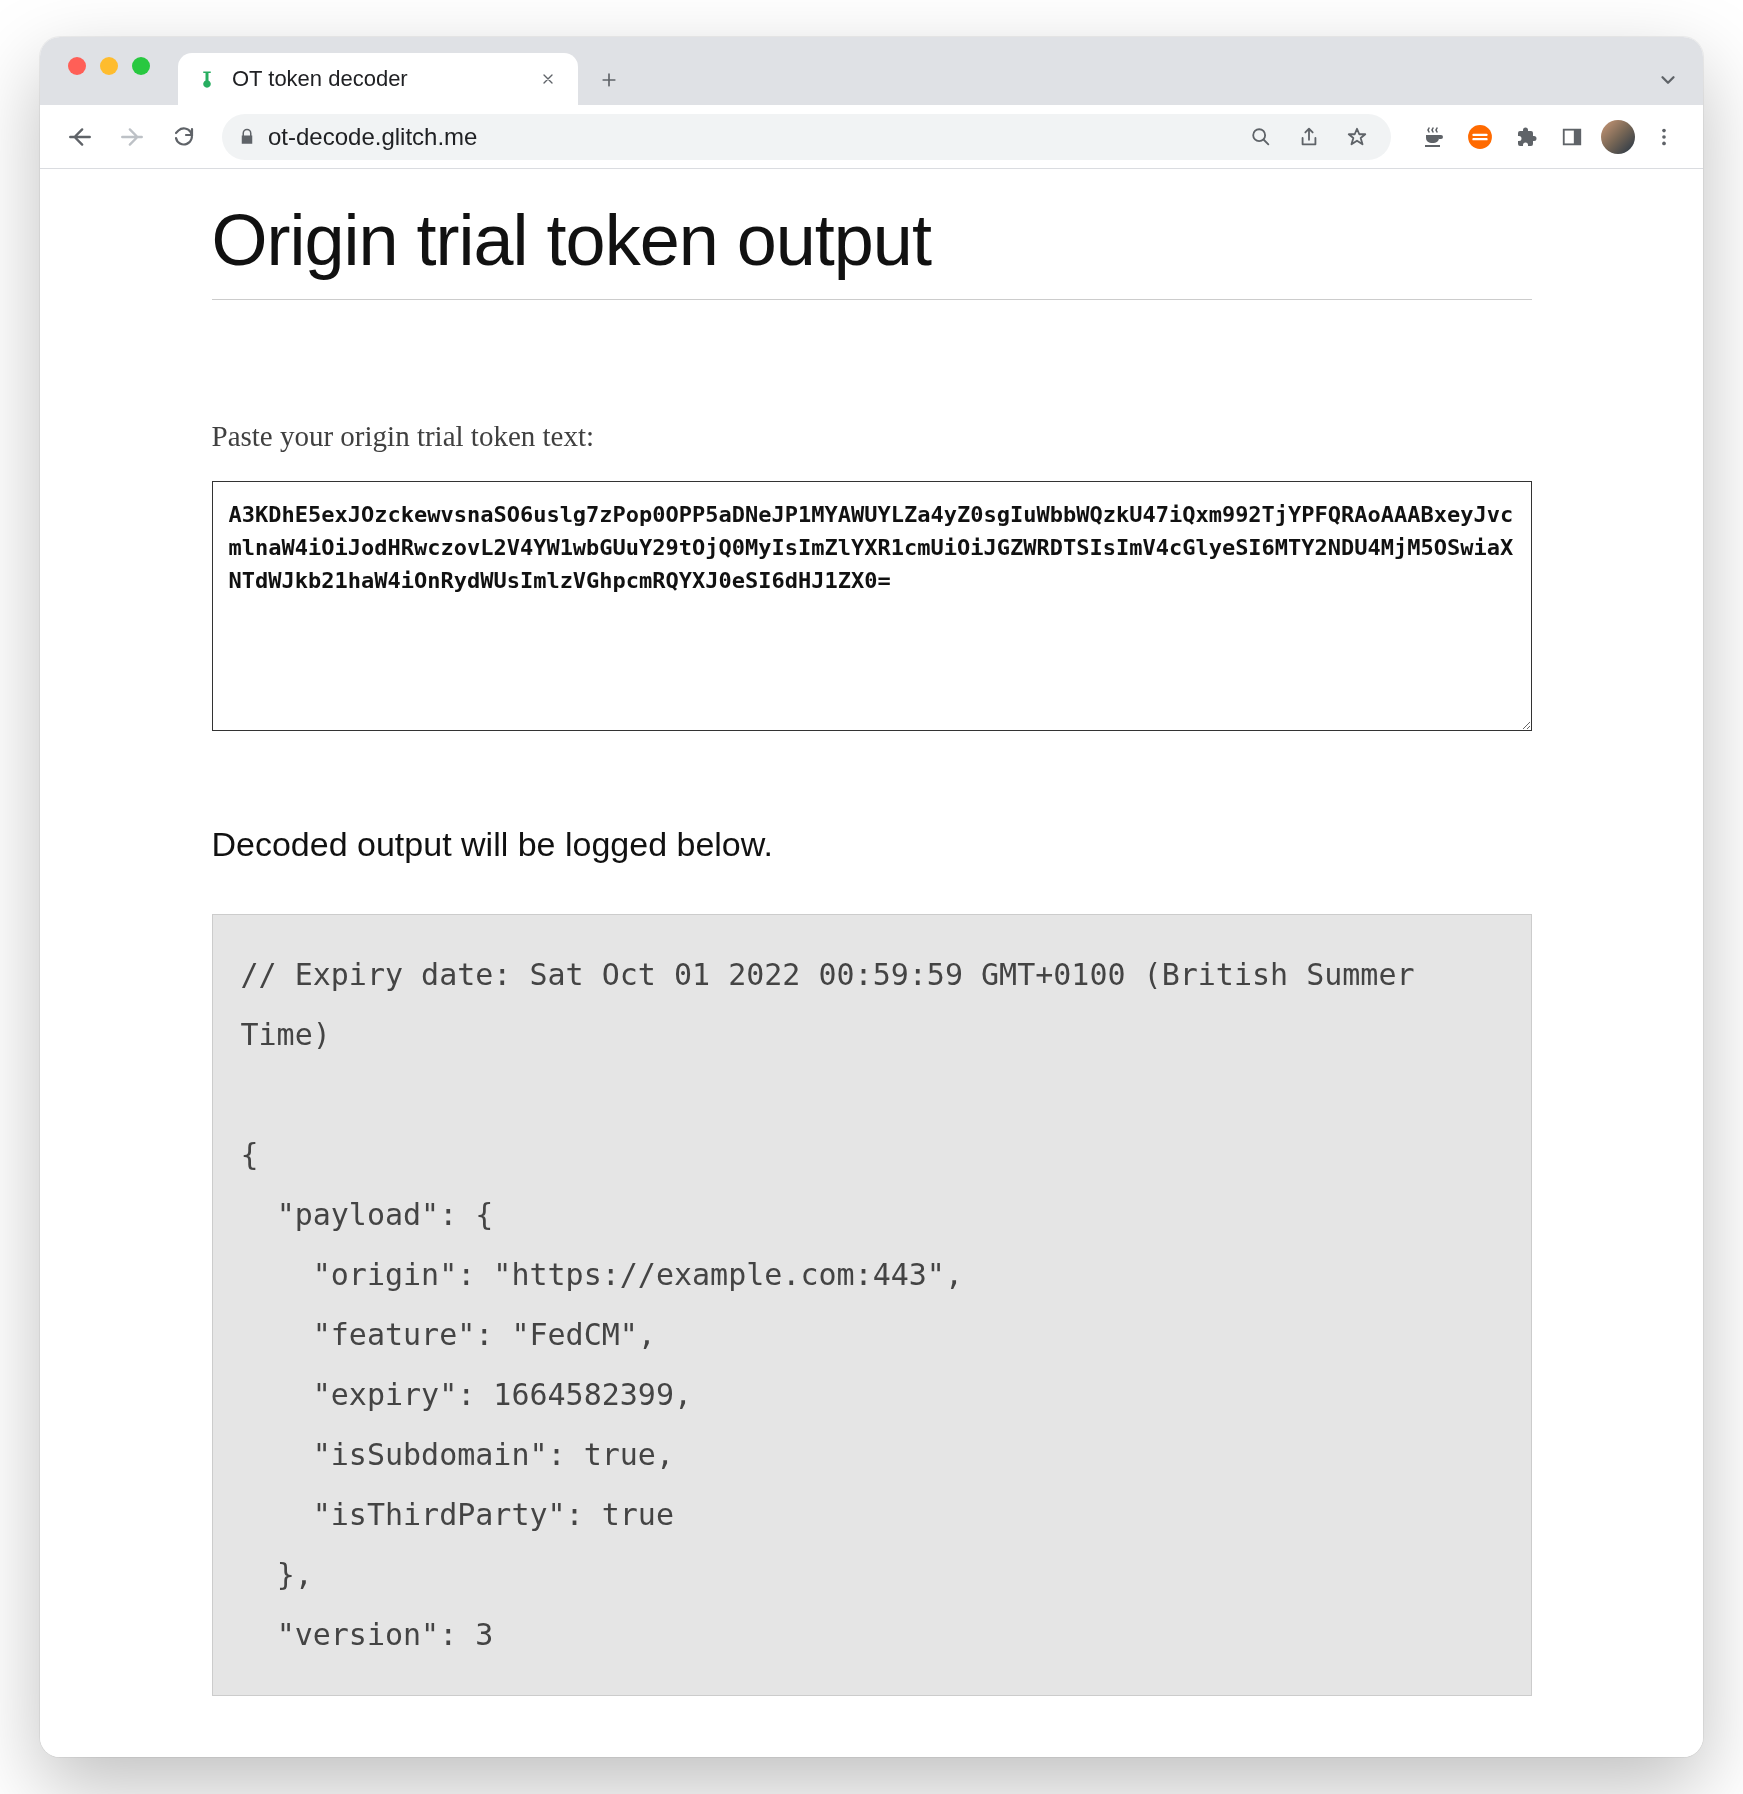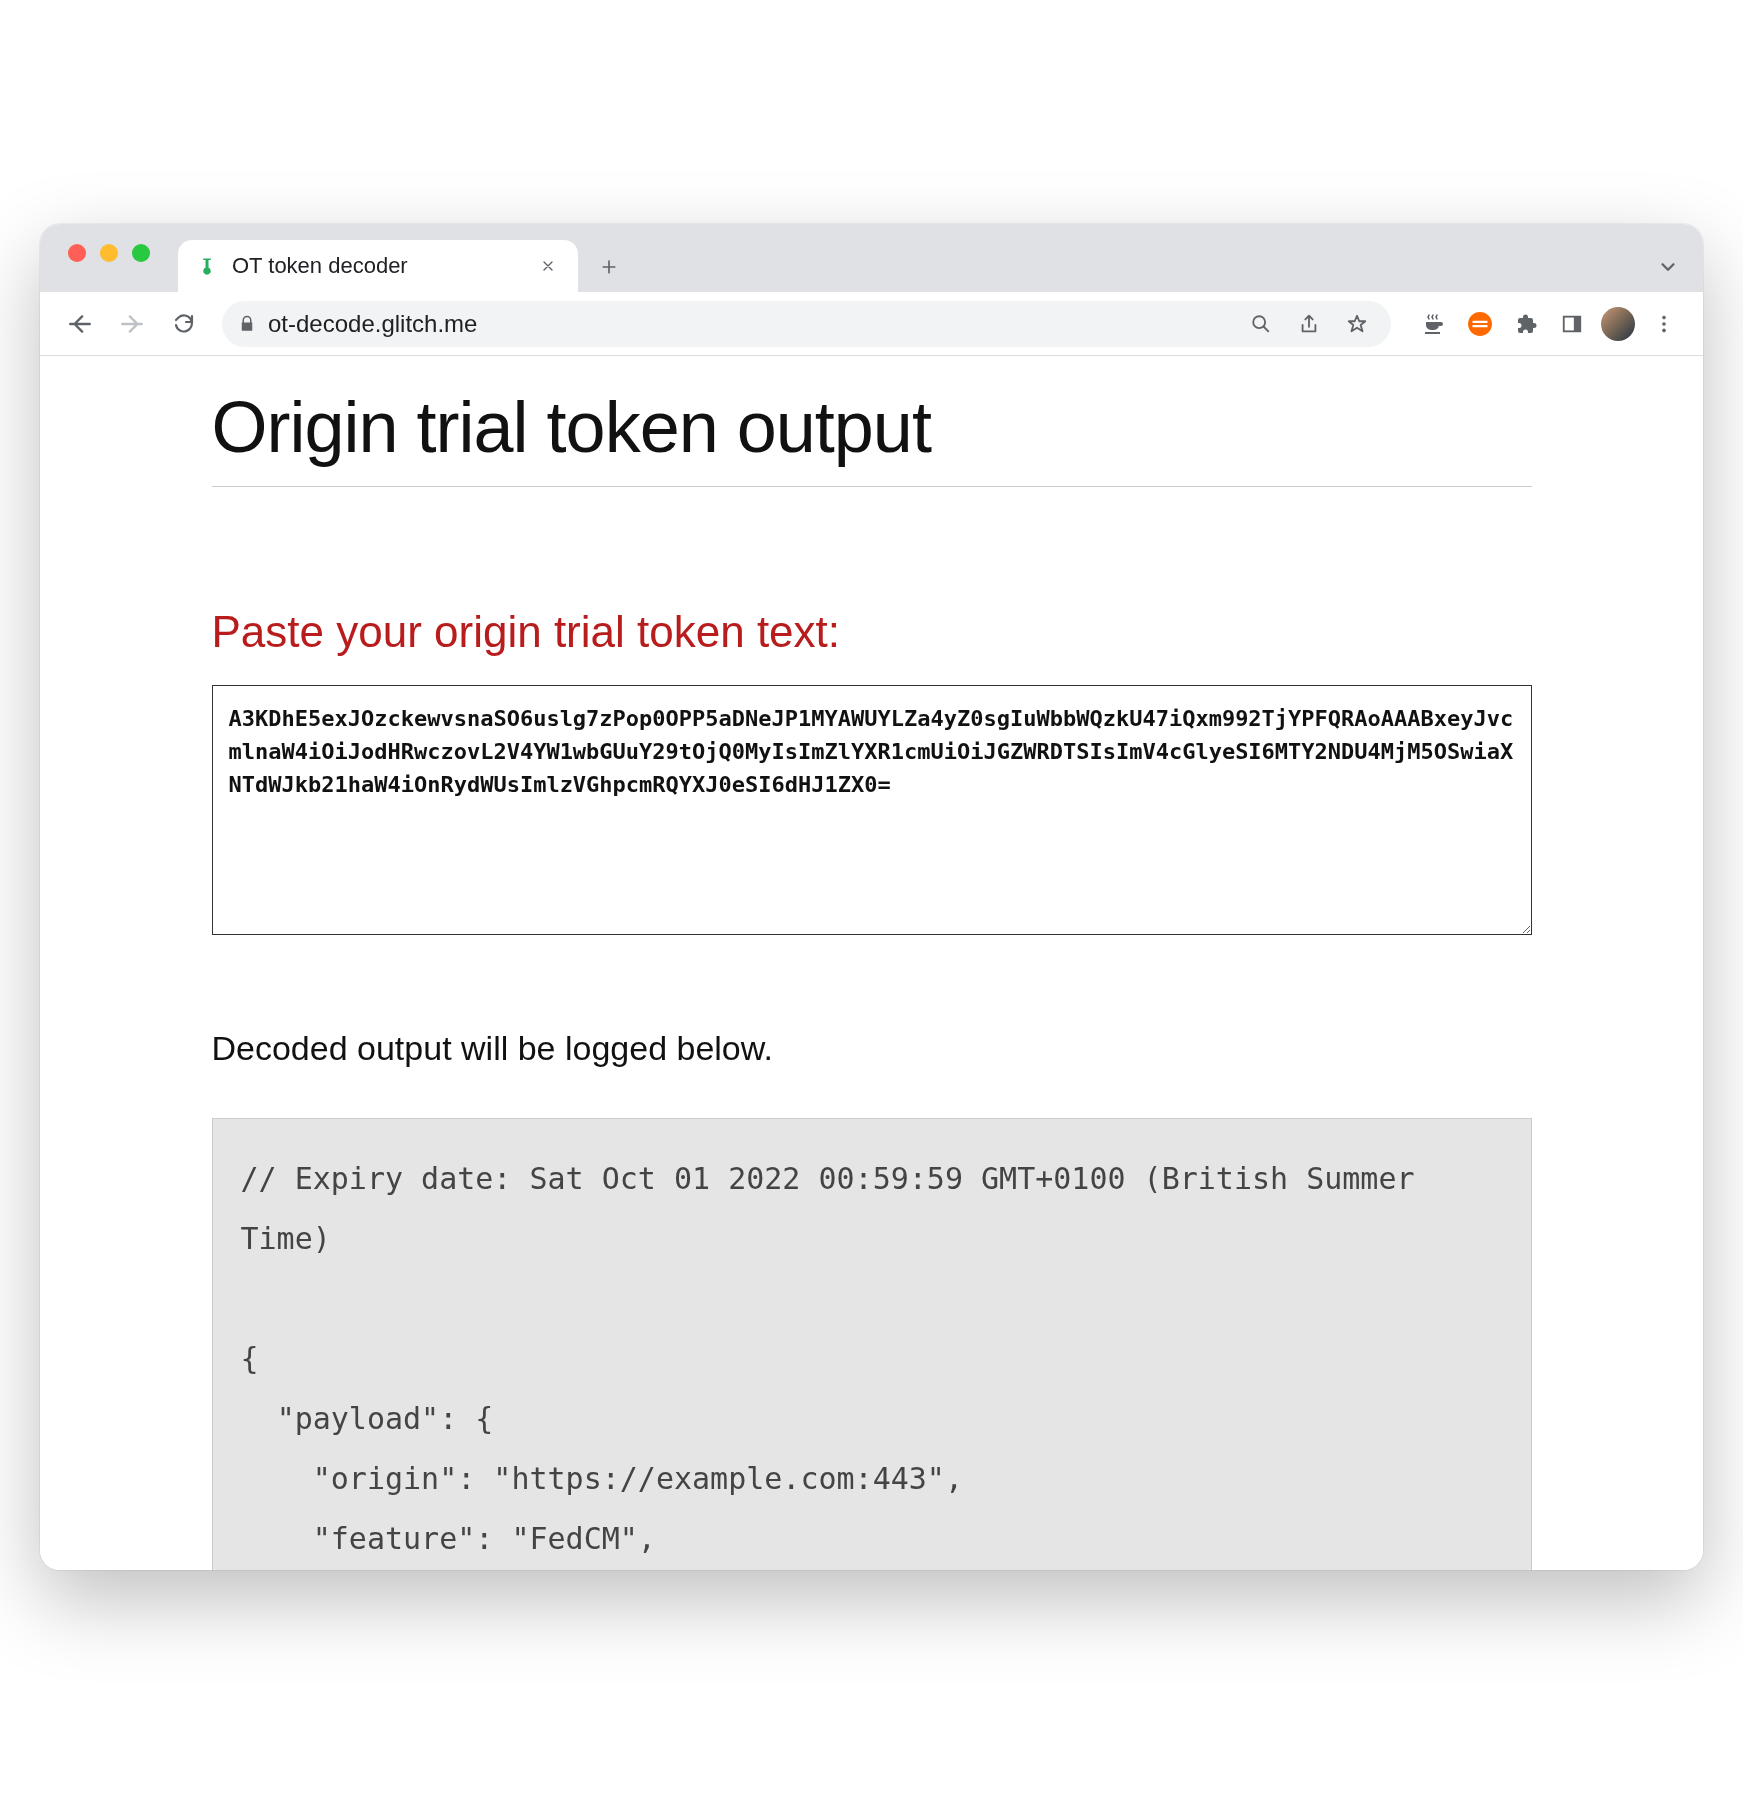--- a/index.html
+++ b/index.html
@@ -7,21 +7,21 @@
   body {
     font-family: -apple-system, BlinkMacSystemFont, "Segoe UI", Helvetica, Arial, sans-serif;
     background: #ffffff;
     display: flex;
     align-items: center;
     justify-content: center;
     padding: 40px;
   }
   .window {
     width: 1680px;
-    height: 1346px;
+    height: 1720px;
     background: #fff;
     border-radius: 20px;
     box-shadow: 0 30px 80px rgba(0,0,0,0.25), 0 0 0 1px rgba(0,0,0,0.05);
     overflow: hidden;
     display: flex;
     flex-direction: column;
   }
   
   .chrome-top {
     background: #dfe1e5;
@@ -139,24 +139,24 @@
     font-size: 72px;
     font-weight: 400;
     letter-spacing: -1px;
     color:#111;
     font-family: "Helvetica Neue", Helvetica, Arial, sans-serif;
     padding-bottom: 18px;
     border-bottom: 1px solid #ccc;
     margin-bottom: 120px;
   }
   .label {
-    font-size: 44px;
-    color:#b91c1c;
+    font-size: 29px;
+    color:#404040;
     margin-bottom: 28px;
-    font-family: Liberation Sans, sans-serif;
+    font-family: Liberation Serif, serif;
   }
   textarea.token-input {
     width:100%;
     height: 250px;
     border: 1.5px solid #333;
     padding: 16px;
     font-family: ui-monospace, SFMono-Regular, Menlo, Consolas, monospace;
     font-size: 22px;
     font-weight: 600;
     line-height: 1.5;

